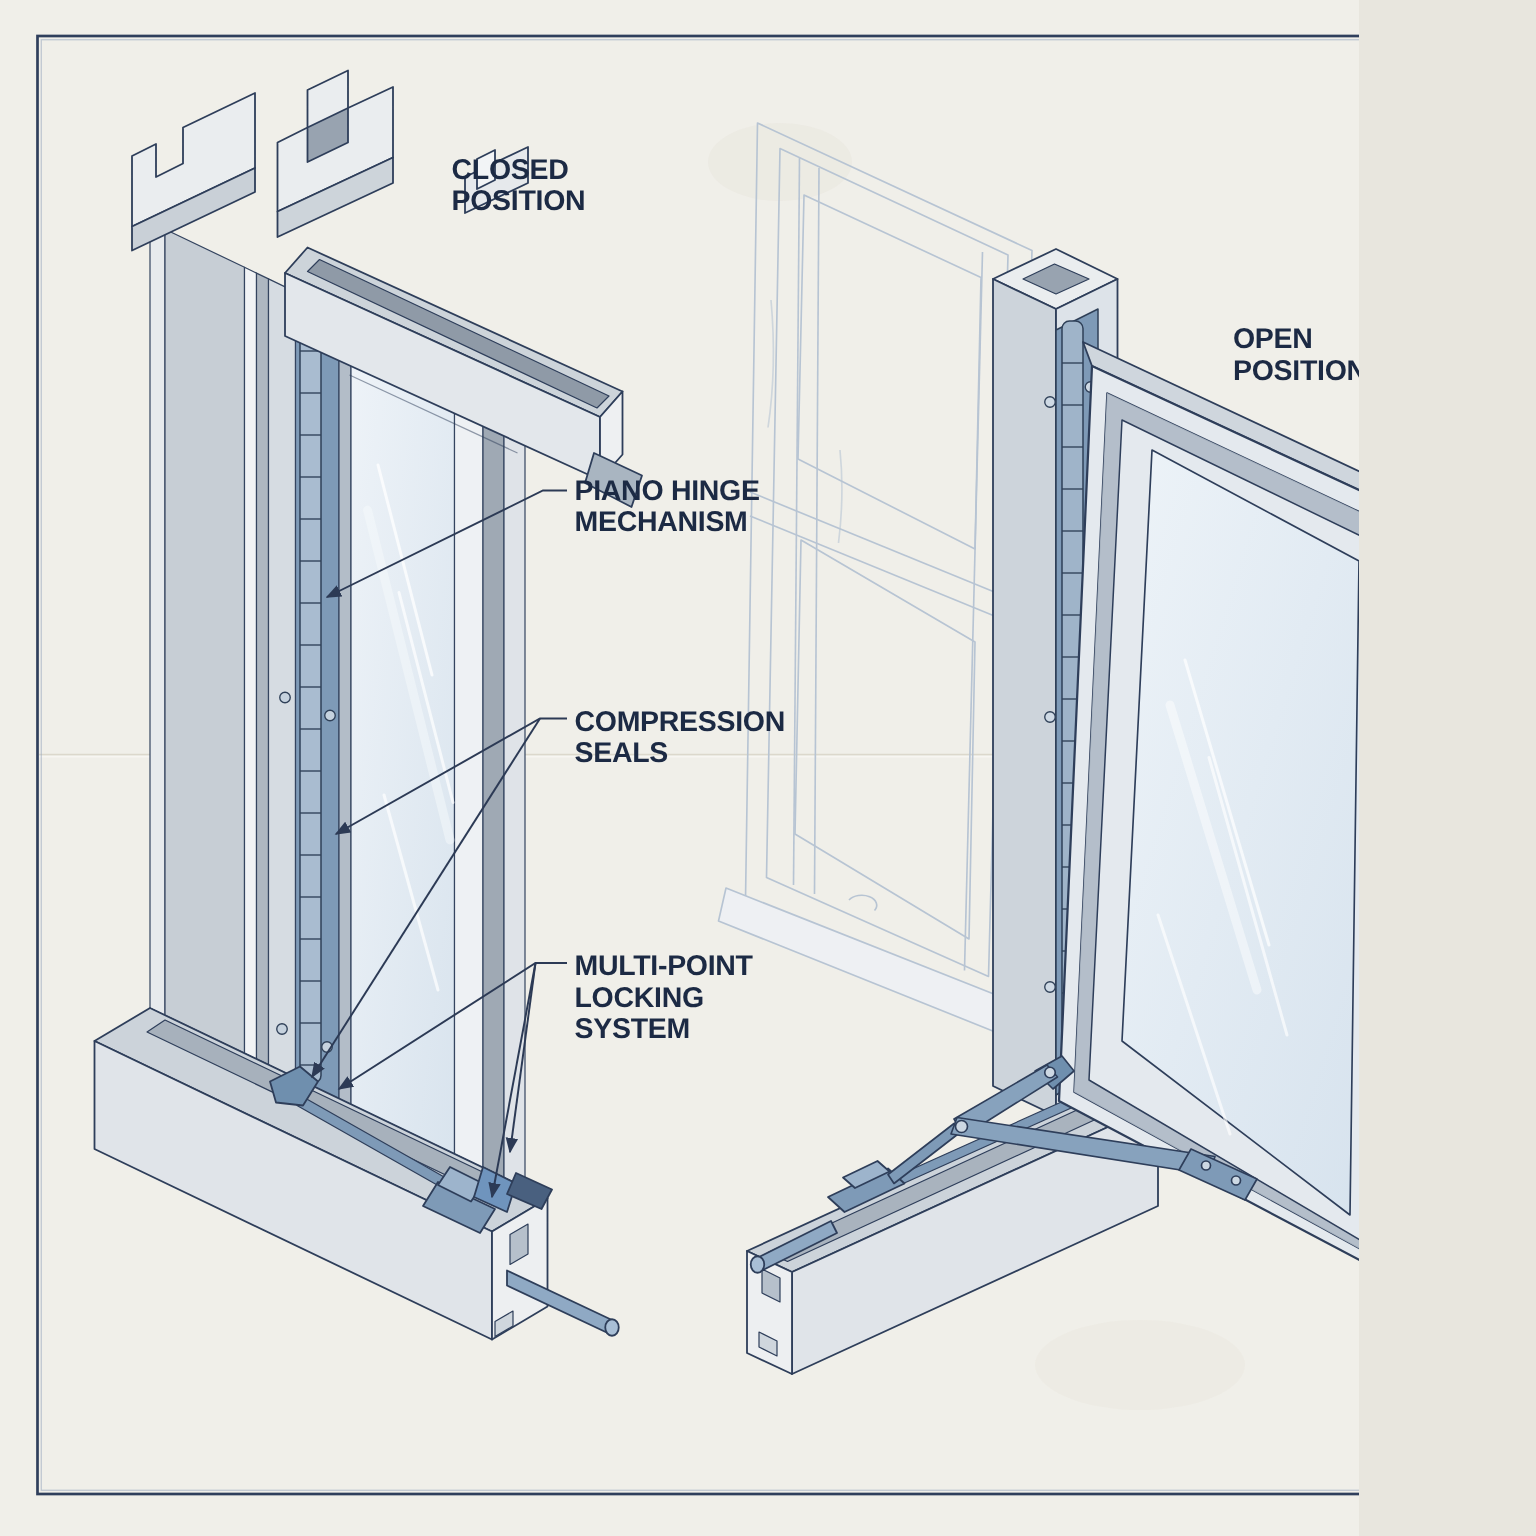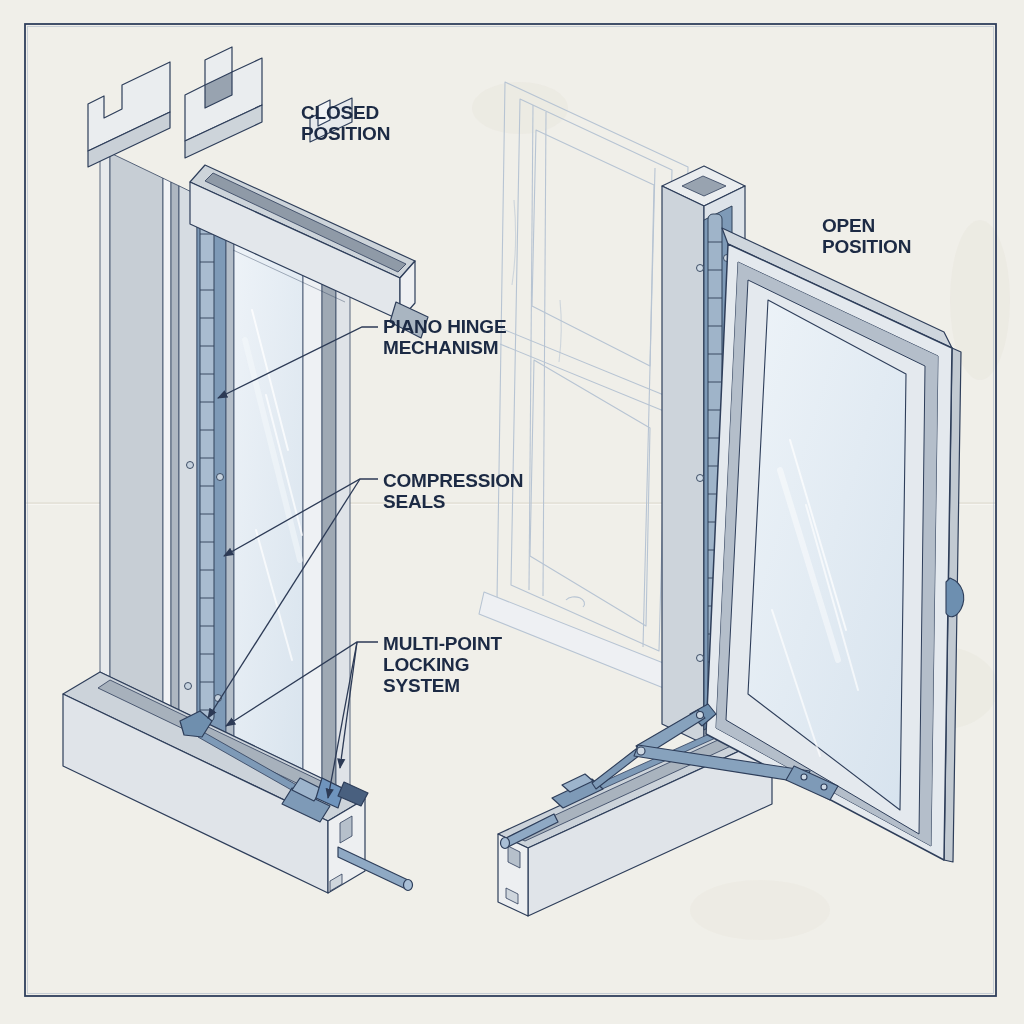--- a/index.html
+++ b/index.html
@@ -1,16 +1,16 @@
 <!DOCTYPE html>
 <html><head>
 <meta charset="utf-8">
 <style>
   html,body{margin:0;padding:0;background:#e8e6de;}
-  .page{position:relative;width:1024px;height:1024px;background:#f0efe9;overflow:hidden;}
+  .page{position:relative;width:906px;height:1024px;background:#f0efe9;overflow:hidden;}
   .page svg{position:absolute;inset:0;display:block;}
   text.lbl{font-family:"Liberation Sans",sans-serif;font-weight:bold;font-size:19px;
            letter-spacing:-0.2px;fill:#1c2a44;}
 </style>
 </head>
 <body>
 
 <div class="page">
 <svg viewBox="0 0 1024 1024" width="1024" height="1024">
   <defs>

